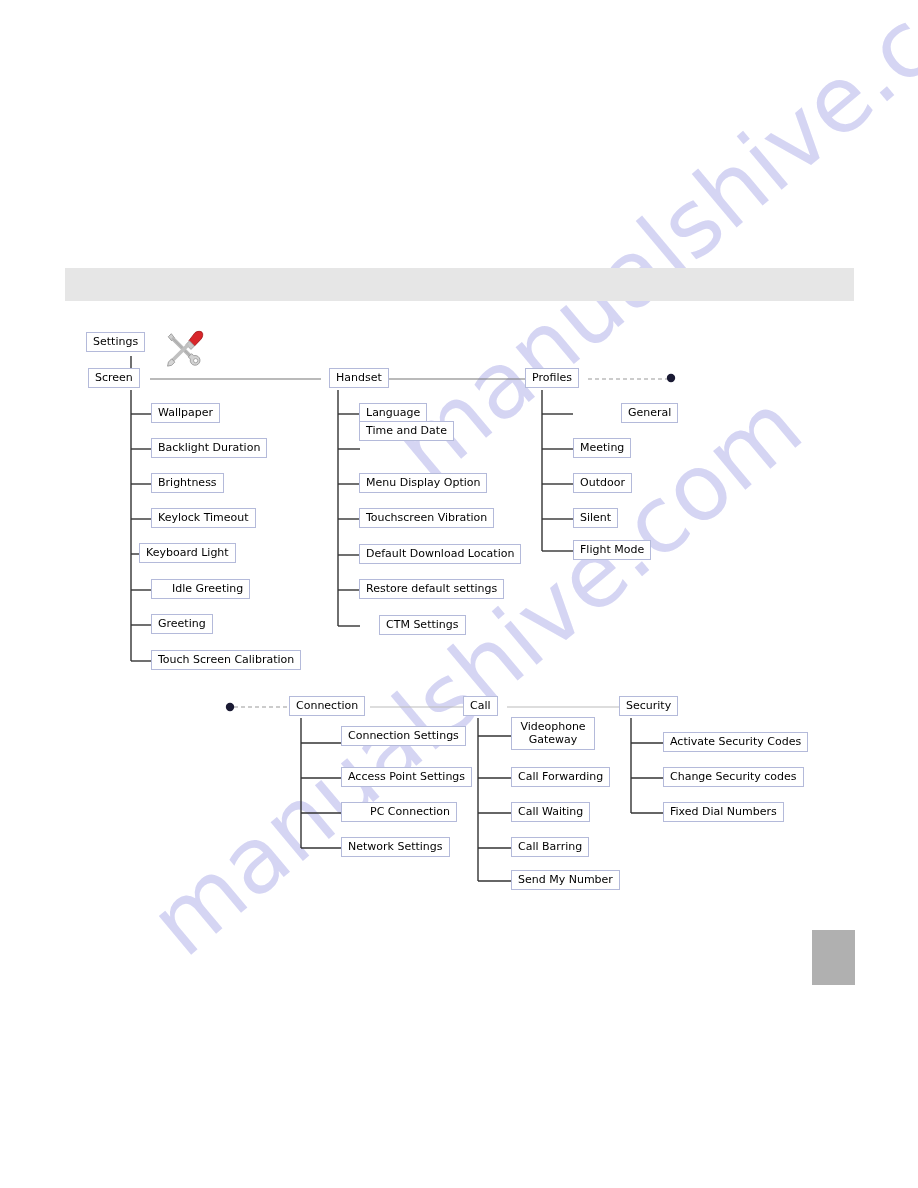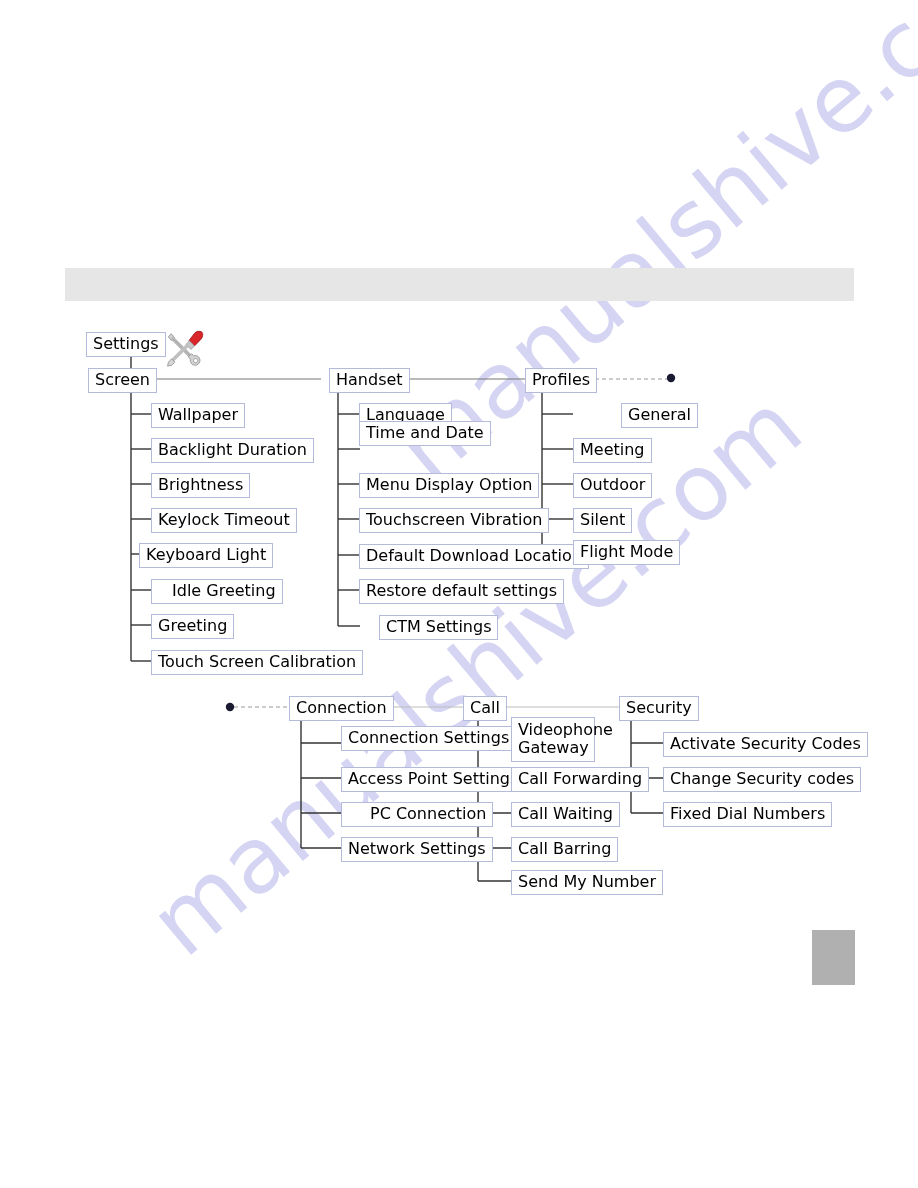--- a/index.html
+++ b/index.html
@@ -85,21 +85,21 @@
     pointer-events: none;
   }
 
   
   .node {
     position: absolute;
     box-sizing: border-box;
     background: #ffffff;
     border: 1px solid #b4bada;
     color: #000000;
-    font-size: 16px;
+    font-size: 11px;
     line-height: 1.05;
     padding: 3px 6px 3px 6px;
     white-space: nowrap;
     z-index: 4;
     font-family: "DejaVu Sans", sans-serif;
   }
   .node.two-line {
     white-space: normal;
     text-align: center;
     line-height: 1.15;

